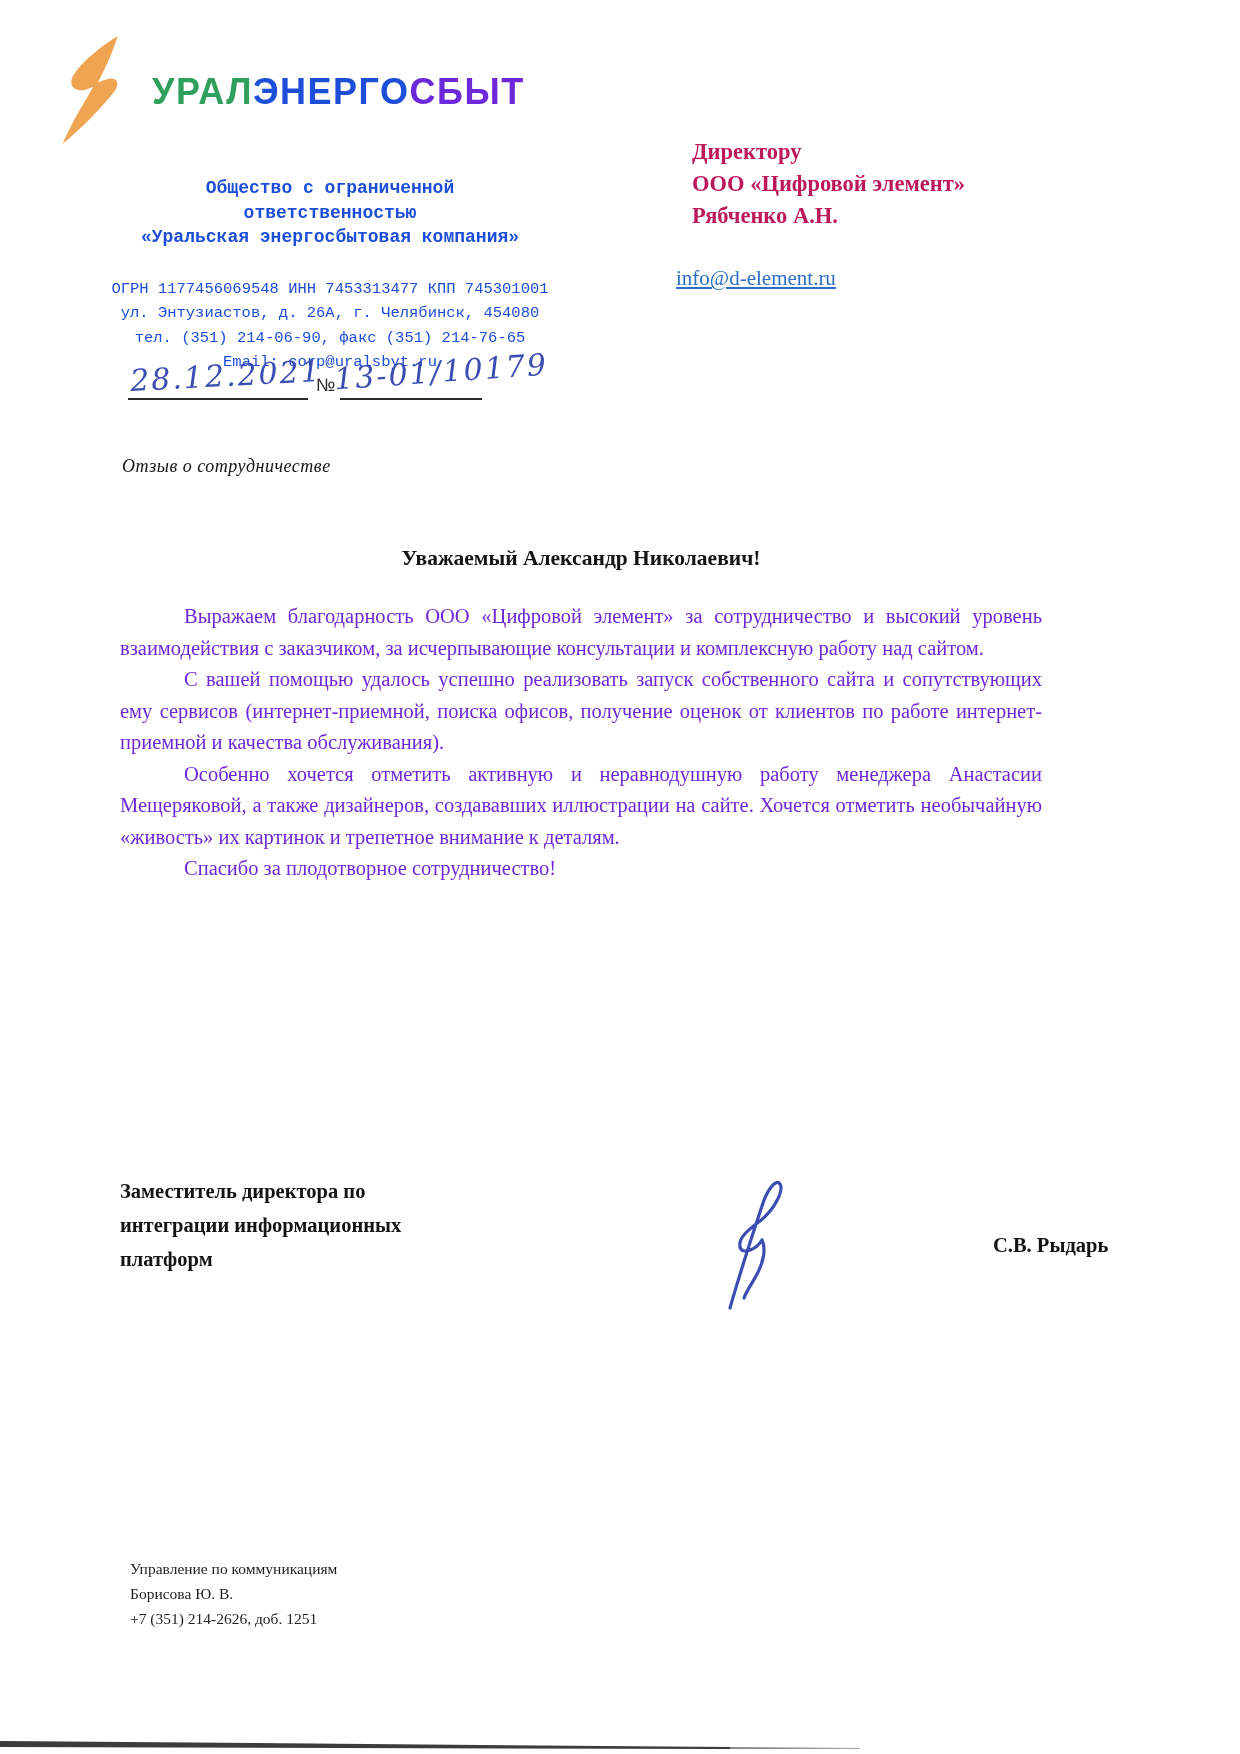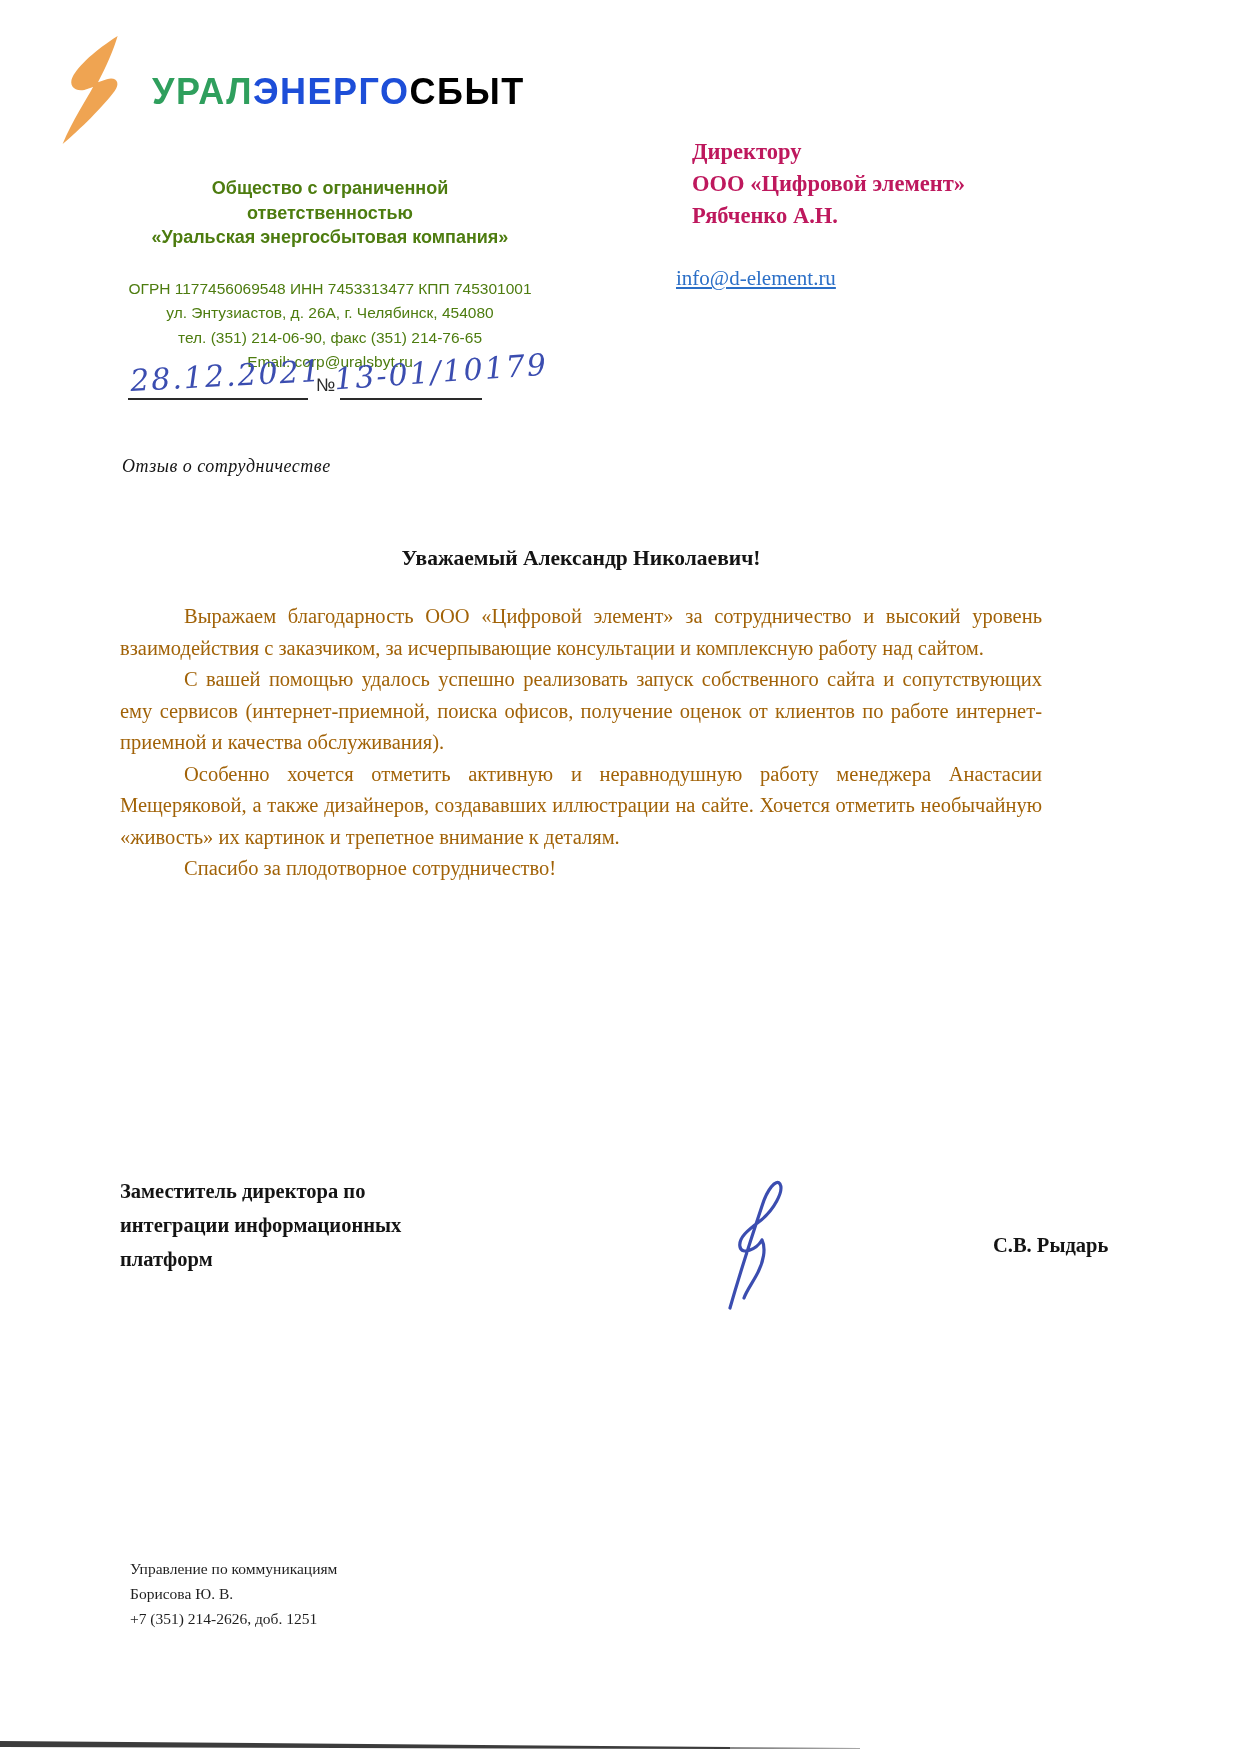--- a/index.html
+++ b/index.html
@@ -13,21 +13,21 @@
   .logo { position:absolute; left:56px; top:36px; display:flex; align-items:center; }
   .logo-bolt { width:82px; height:108px; margin-right:14px; }
   .logo-text {
     font-family:"Liberation Sans", sans-serif; font-weight:800;
     font-size:36px; letter-spacing:1.5px; margin-top:4px;
   }
 
   
   .sender {
     position:absolute; left:100px; top:176px; width:460px; text-align:center;
-    font-family:Liberation Sans, sans-serif; color:#4d7c0f;
+    font-family:Liberation Mono, monospace; color:#1d4ed8;
   }
   .sender-name { font-weight:bold; font-size:18px; line-height:24.5px; }
   .sender-details { margin-top:27px; font-size:15.5px; line-height:24.5px; }
 
   
   .ref-row { position:absolute; left:128px; top:358px; width:430px; height:46px; }
   .hand {
     font-family:"DejaVu Serif", serif; font-style:italic;
     font-size:30px; letter-spacing:2px; white-space:nowrap;
   }
@@ -55,21 +55,21 @@
     font-weight:bold; font-size:22.5px; line-height:32px; color:#be185d;
   }
   .recipient-email {
     position:absolute; left:676px; top:266px;
     font-size:21px; text-decoration:underline; cursor:pointer;
   }
 
   
   .subject { position:absolute; left:122px; top:456px; font-style:italic; font-size:18px; letter-spacing:0.5px; }
   .salutation { position:absolute; left:120px; top:546px; width:922px; text-align:center; font-weight:bold; font-size:21.5px; }
-  .body-text { position:absolute; left:120px; top:601px; width:922px; font-size:20.5px; line-height:31.5px; text-align:justify; color:#a16207; }
+  .body-text { position:absolute; left:120px; top:601px; width:922px; font-size:20.5px; line-height:31.5px; text-align:justify; color:#6d28d9; }
   .body-text p { margin:0; text-indent:64px; }
 
   
   .sig-title { position:absolute; left:120px; top:1174px; width:345px; font-weight:bold; font-size:20.5px; line-height:34px; }
   .sig-stroke { position:absolute; left:700px; top:1158px; width:110px; height:160px; }
   .sig-name { position:absolute; left:993px; top:1234px; font-weight:bold; font-size:20.5px; }
 
   
   .footer { position:absolute; left:130px; top:1556px; font-size:15.5px; line-height:25px; color:#1f1f1f; }
 
@@ -79,21 +79,21 @@
 </head>
 <body>
 
 <div class="page">
 
   <div class="logo">
     <svg class="logo-bolt" viewBox="0 0 78 110">
       <path d="M 60 0 C 38 14, 20 30, 14 42 C 10 50, 16 57, 26 55 L 35 52 C 28 65, 14 86, 4 110 C 22 95, 45 72, 57 56 C 63 48, 59 41, 49 44 L 40 47 C 48 32, 56 14, 60 0 Z" fill="#efa452"></path>
     </svg>
     <div class="logo-text">
-      <span style="color: rgb(47, 159, 93);">УРАЛ</span><span style="color: #1d4ed8;">ЭНЕРГО</span><span style="color: #000000;">СБЫТ</span>
+      <span style="color: rgb(47, 159, 93);">УРАЛ</span><span style="color: #1d4ed8;">ЭНЕРГО</span><span style="color: #6d28d9;">СБЫТ</span>
     </div>
   </div>
 
   <div class="sender">
     <div class="sender-name">
       <div>Общество с ограниченной</div>
       <div>ответственностью</div>
       <div>«Уральская энергосбытовая компания»</div>
     </div>
     <div class="sender-details">

